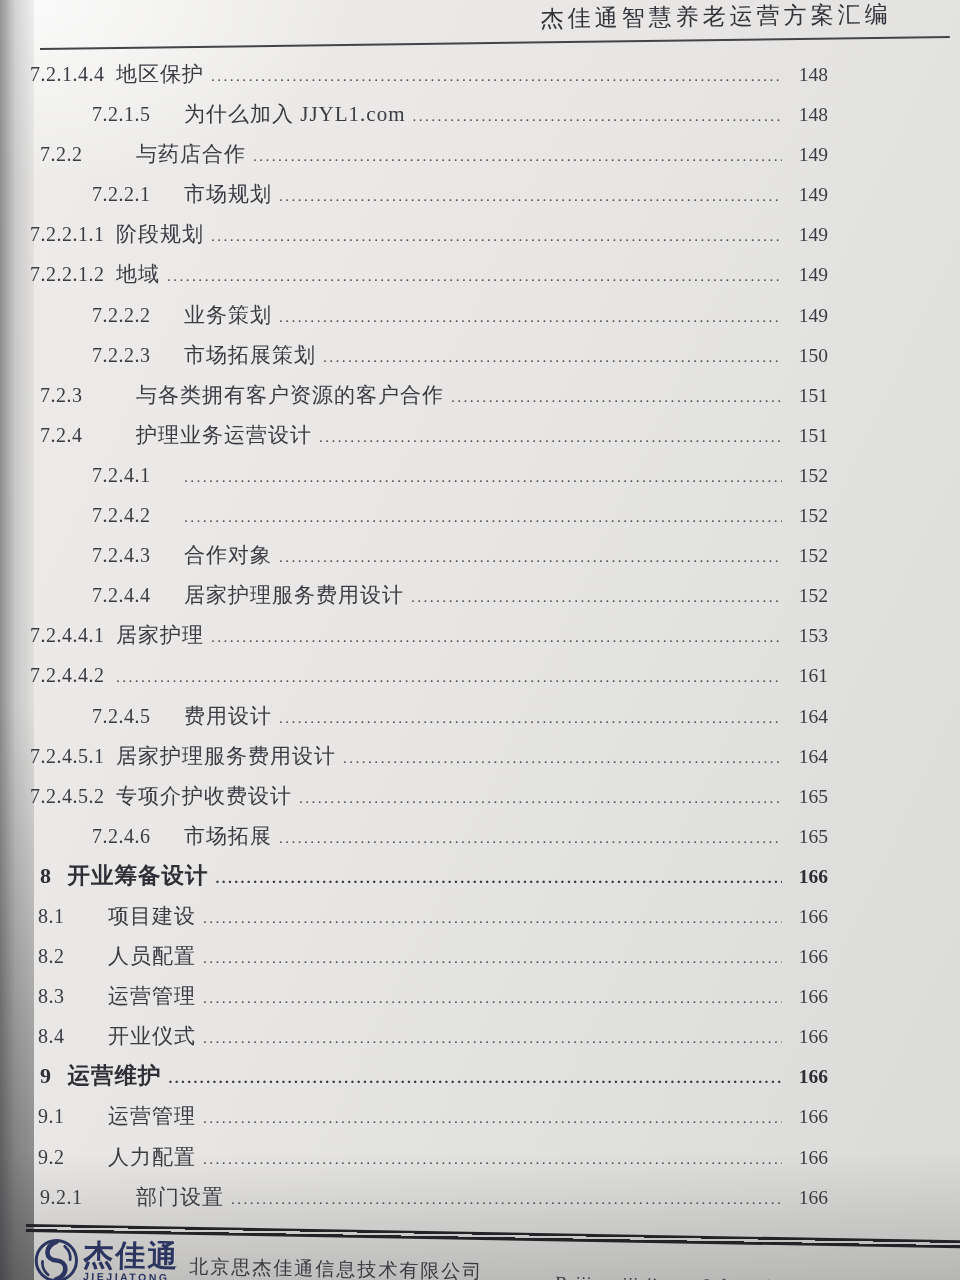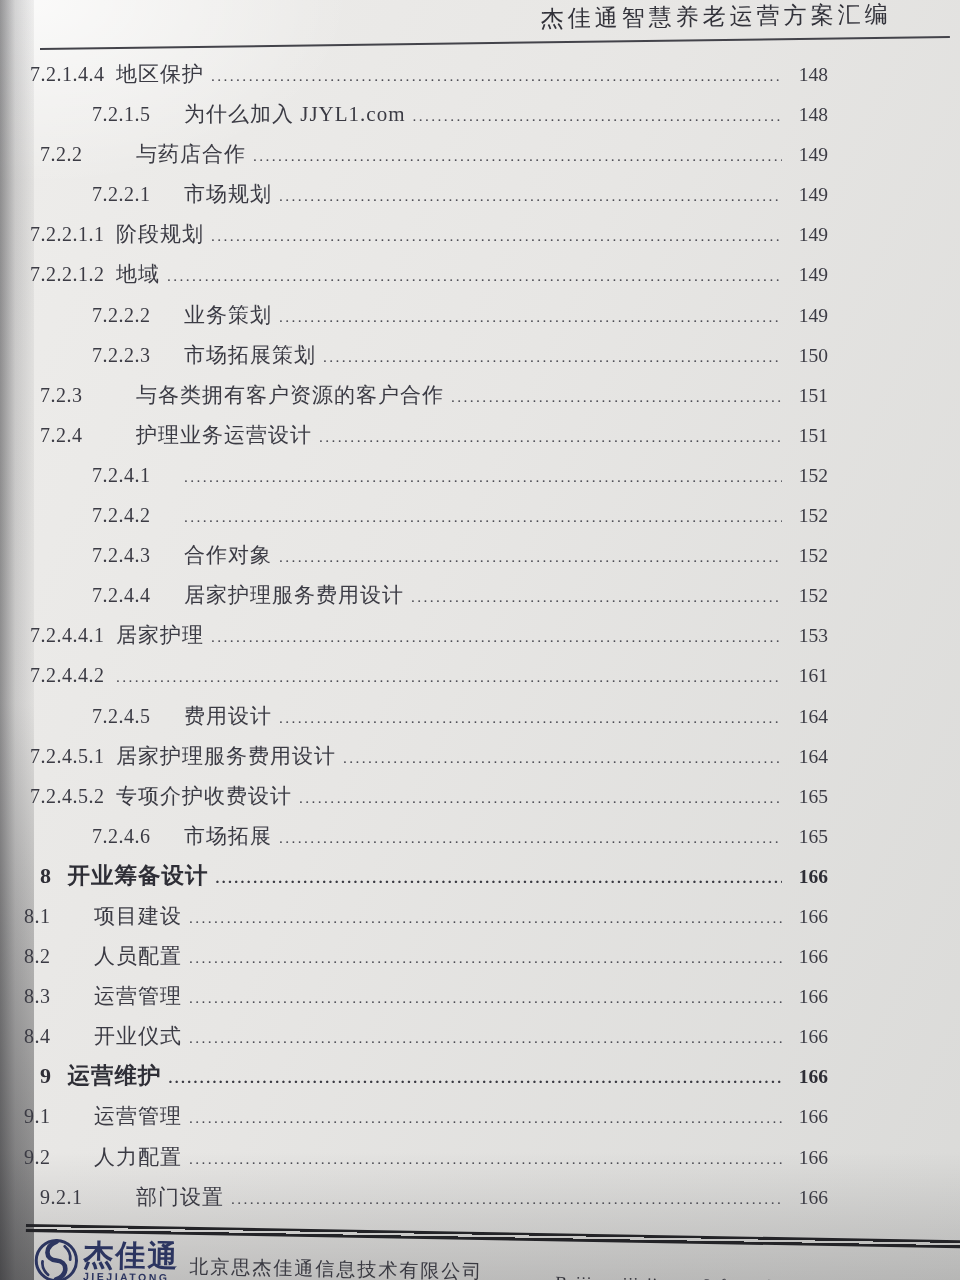--- a/index.html
+++ b/index.html
@@ -45,21 +45,21 @@
   .toc-dots  {
     flex: 1 1 0; overflow: hidden;
     font-size: 15.5px; letter-spacing: 2.4px; color: #4a4a52;
   }
   .toc-page  { flex: 0 0 46px; text-align: right; font-size: 19.5px; }
   
   .lv1 { padding-left: 40px; font-weight: bold; color: #2e2e36; }
   .lv1 .toc-num { width: auto; margin-right: 16px; font-size: 22px; }
   .lv1 .toc-title { font-size: 22.5px; }
   .lv1 .toc-dots { font-weight: bold; color: #3a3a42; }
-  .lv2 { padding-left: 24px; }  .lv2 .toc-num { width: 70px; }
+  .lv2 { padding-left: 38px; }  .lv2 .toc-num { width: 70px; }
   .lv3 { padding-left: 40px; }  .lv3 .toc-num { width: 96px; }
   .lv4 { padding-left: 92px; }  .lv4 .toc-num { width: 92px; }
   .lv5 { padding-left: 30px; }  .lv5 .toc-num { width: 86px; }
   
   .footer {
     position: absolute; top: 1224px; left: 26px; right: -10px;
     transform: rotate(1.0deg); transform-origin: left top;
   }
   .footer-rule {
     height: 8px;

